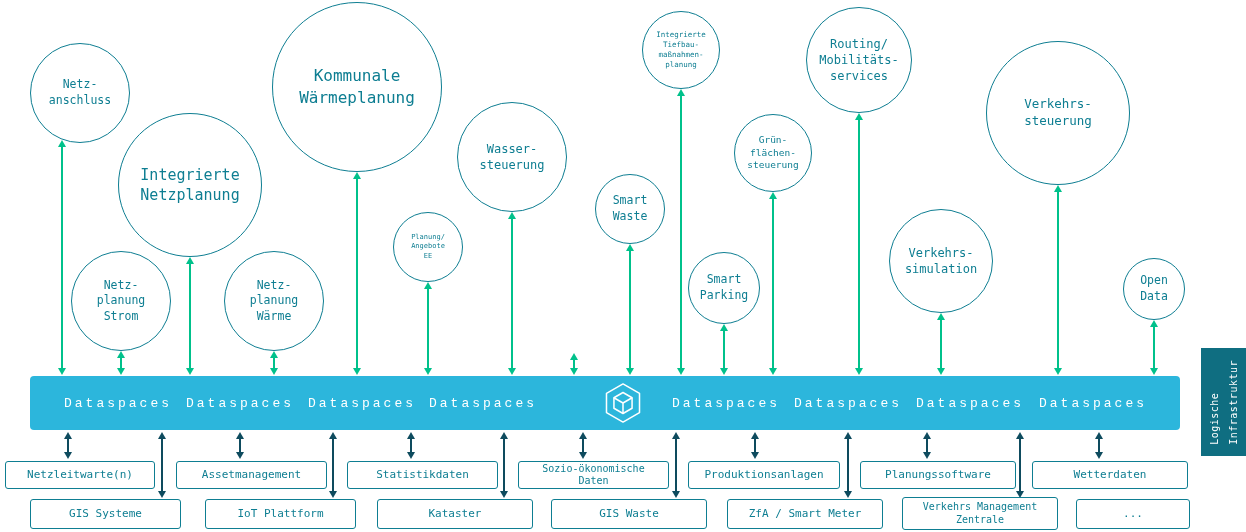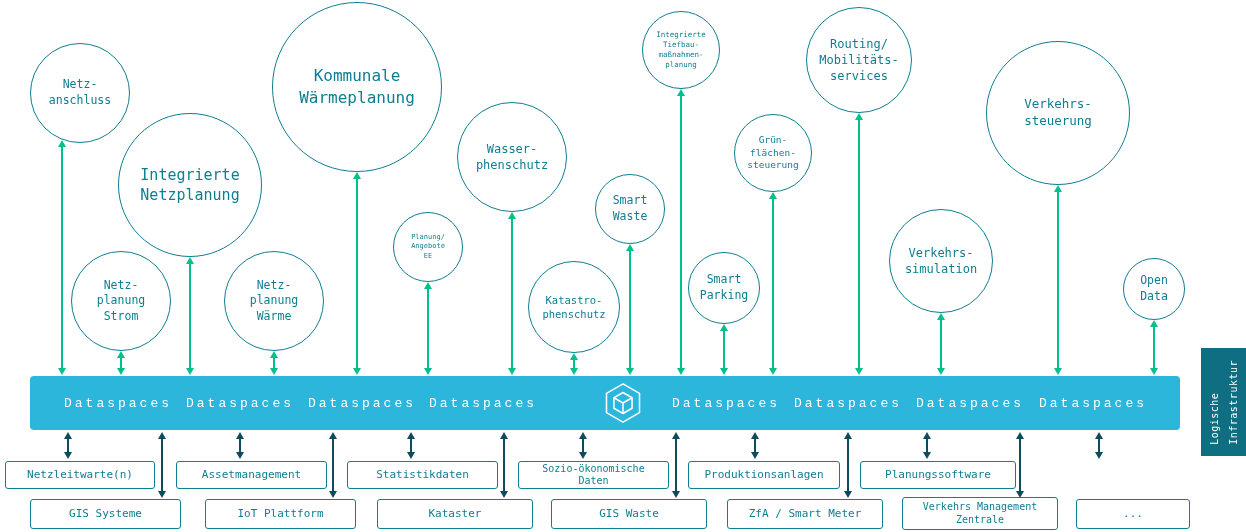--- a/index.html
+++ b/index.html
@@ -46,23 +46,21 @@
 Wärmeplanung</div>
   <div class="bubble" style="left:71px;top:251px;width:100px;height:100px;font-size:11.5px">Netz-
 planung
 Strom</div>
   <div class="bubble" style="left:224px;top:251px;width:100px;height:100px;font-size:11.5px">Netz-
 planung
 Wärme</div>
   <div class="bubble" style="left:393px;top:212px;width:70px;height:70px;font-size:7px">Planung/ Angebote
 EE</div>
   <div class="bubble" style="left:457px;top:102px;width:110px;height:110px;font-size:12px">Wasser-
-phenschutz</div>
-  <div class="bubble" style="left:528px;top:261px;width:92px;height:92px;font-size:10.5px">Katastro-
-phenschutz</div>
+steuerung</div>
   <div class="bubble" style="left:595px;top:174px;width:70px;height:70px;font-size:11.5px">Smart
 Waste</div>
   <div class="bubble" style="left:642px;top:11px;width:78px;height:78px;font-size:7.5px">Integrierte
 Tiefbau-
 maßnahmen-planung</div>
   <div class="bubble" style="left:688px;top:252px;width:72px;height:72px;font-size:11.5px">Smart
 Parking</div>
   <div class="bubble" style="left:734px;top:114px;width:78px;height:78px;font-size:9.5px">Grün-
 flächen-
 steuerung</div>
@@ -127,20 +125,21 @@
   <div class="varrow dark" style="left:1019px;top:439px;height:52px"></div>
   <div class="varrow dark" style="left:1098px;top:439px;height:13px"></div>
 
   <div class="sysbox" style="left:5px;top:461px;width:150px;height:28px">Netzleitwarte(n)</div>
   <div class="sysbox" style="left:176px;top:461px;width:151px;height:28px">Assetmanagement</div>
   <div class="sysbox" style="left:347px;top:461px;width:151px;height:28px">Statistikdaten</div>
   <div class="sysbox" style="left:518px;top:461px;width:151px;height:28px;font-size:10px">Sozio-ökonomische
 Daten</div>
   <div class="sysbox" style="left:688px;top:461px;width:152px;height:28px">Produktionsanlagen</div>
   <div class="sysbox" style="left:860px;top:461px;width:156px;height:28px">Planungssoftware</div>
+  <div class="sysbox" style="left:1032px;top:461px;width:156px;height:28px">Wetterdaten</div>
 
   <div class="sysbox" style="left:30px;top:499px;width:151px;height:30px">GIS Systeme</div>
   <div class="sysbox" style="left:205px;top:499px;width:151px;height:30px">IoT Plattform</div>
   <div class="sysbox" style="left:377px;top:499px;width:156px;height:30px">Kataster</div>
   <div class="sysbox" style="left:551px;top:499px;width:156px;height:30px">GIS Waste</div>
   <div class="sysbox" style="left:727px;top:499px;width:156px;height:30px">ZfA / Smart Meter</div>
   <div class="sysbox" style="left:902px;top:497px;width:156px;height:33px;font-size:10px">Verkehrs Management
 Zentrale</div>
   <div class="sysbox" style="left:1076px;top:499px;width:114px;height:30px">...</div>
 

